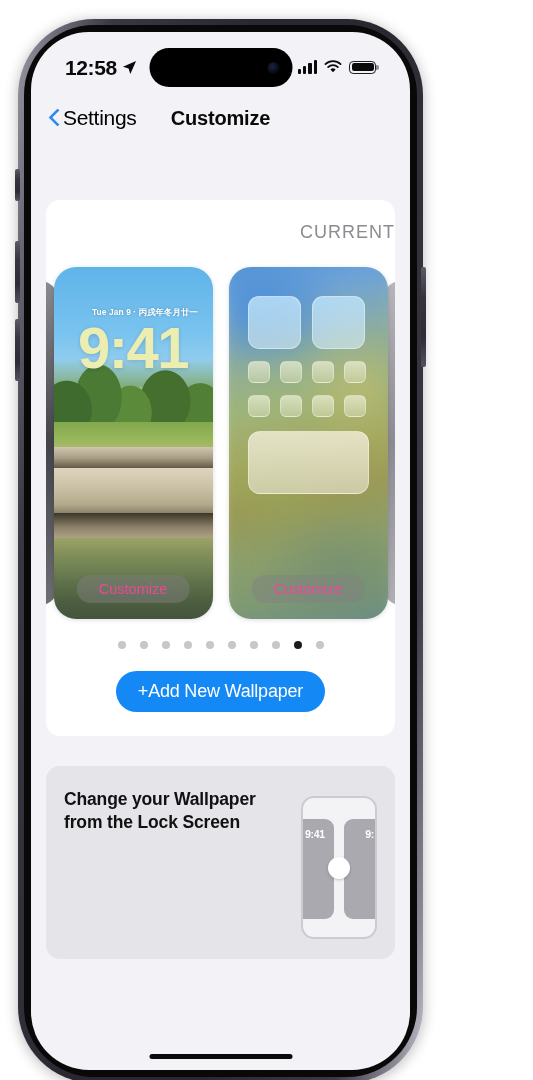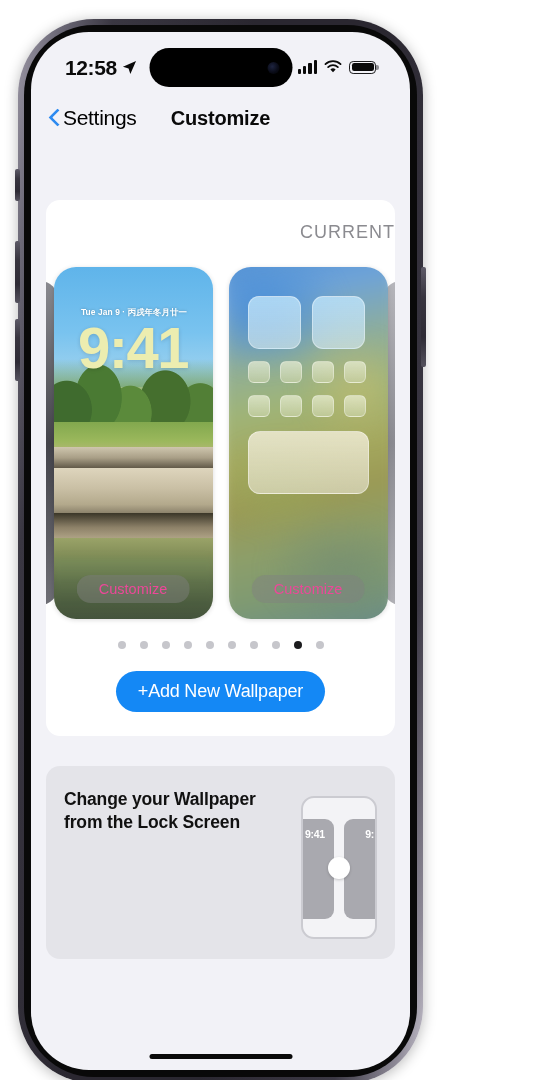--- a/index.html
+++ b/index.html
@@ -193,21 +193,21 @@
   #lock-preview .water {
     position:absolute; left:0; top:77%; width:100%; height:23%;
     background: linear-gradient(180deg,#9aa368 0%,#7e8a55 25%,#5c6b46 55%,#44543c 100%);
   }
   #lock-preview .water::after {
     content:""; position:absolute; left:0; top:25%; width:100%; height:60%;
     background: linear-gradient(180deg, rgba(120,145,95,.5), rgba(60,80,55,.25));
     filter: blur(3px);
   }
   .lock-date {
-    position: absolute; top: 40px; left: 1px; width: 100%;
+    position: absolute; top: 40px; left: 12px; width: 100%;
     text-align: center; font-size: 8.4px; font-weight: 600;
     color: #ffffff; letter-spacing: .1px;
     text-shadow: 0 0 3px rgba(0,0,0,.28);
     white-space: nowrap;
   }
   .lock-time {
     position: absolute; top: 48px; left: 0; width: 100%;
     text-align: center;
     font-size: 58px; font-weight: 700;
     color: #ecedb0;

